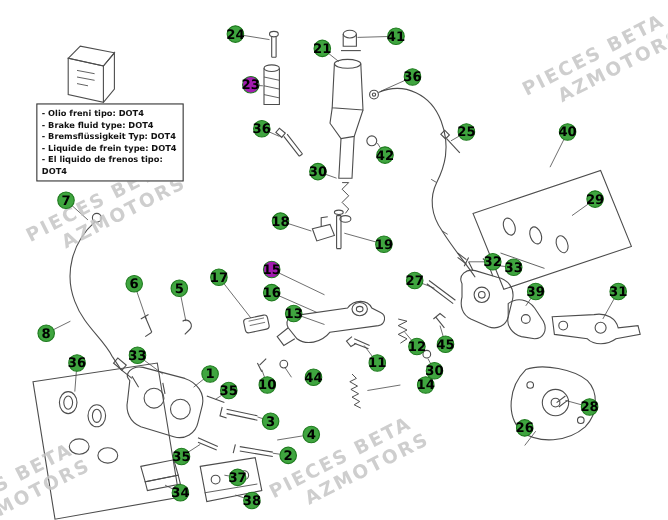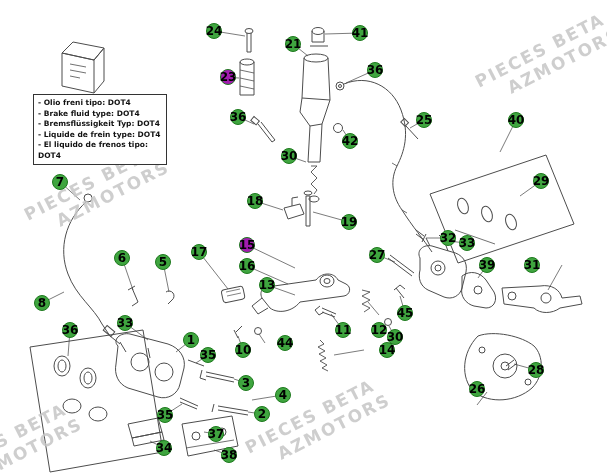--- a/index.html
+++ b/index.html
@@ -291,24 +291,24 @@
       <div class="callout" style="left: 533px; top: 173px; background: rgb(63, 165, 63);">29</div>
       <div class="callout" style="left: 239px; top: 237px; background: #a21caf;">15</div>
       <div class="callout" style="left: 440px; top: 230px; background: rgb(63, 165, 63);">32</div>
       <div class="callout" style="left: 459px; top: 235px; background: rgb(63, 165, 63);">33</div>
       <div class="callout" style="left: 191px; top: 244px; background: rgb(63, 165, 63);">17</div>
       <div class="callout" style="left: 239px; top: 258px; background: rgb(63, 165, 63);">16</div>
       <div class="callout" style="left: 369px; top: 247px; background: rgb(63, 165, 63);">27</div>
       <div class="callout" style="left: 114px; top: 250px; background: rgb(63, 165, 63);">6</div>
       <div class="callout" style="left: 155px; top: 254px; background: rgb(63, 165, 63);">5</div>
       <div class="callout" style="left: 479px; top: 257px; background: rgb(63, 165, 63);">39</div>
-      <div class="callout" style="left: 524px; top: 257px; background: rgb(63, 165, 63);">31</div>
+      <div class="callout" style="left: 554px; top: 257px; background: rgb(63, 165, 63);">31</div>
       <div class="callout" style="left: 259px; top: 277px; background: rgb(63, 165, 63);">13</div>
       <div class="callout" style="left: 34px; top: 295px; background: rgb(63, 165, 63);">8</div>
-      <div class="callout" style="left: 371px; top: 307px; background: rgb(63, 165, 63); margin-top: 15px;">12</div>
+      <div class="callout" style="left: 371px; top: 307px; background: rgb(63, 165, 63);">12</div>
       <div class="callout" style="left: 397px; top: 305px; background: rgb(63, 165, 63);">45</div>
       <div class="callout" style="left: 335px; top: 322px; background: rgb(63, 165, 63);">11</div>
       <div class="callout" style="left: 387px; top: 329px; background: rgb(63, 165, 63);">30</div>
       <div class="callout" style="left: 117px; top: 315px; background: rgb(63, 165, 63);">33</div>
       <div class="callout" style="left: 62px; top: 322px; background: rgb(63, 165, 63);">36</div>
       <div class="callout" style="left: 183px; top: 332px; background: rgb(63, 165, 63);">1</div>
       <div class="callout" style="left: 200px; top: 347px; background: rgb(63, 165, 63);">35</div>
       <div class="callout" style="left: 235px; top: 342px; background: rgb(63, 165, 63);">10</div>
       <div class="callout" style="left: 257px; top: 335px; background: rgb(63, 165, 63); margin-left: 20px;">44</div>
       <div class="callout" style="left: 356px; top: 342px; background: rgb(63, 165, 63); margin-left: 23px;">14</div>

